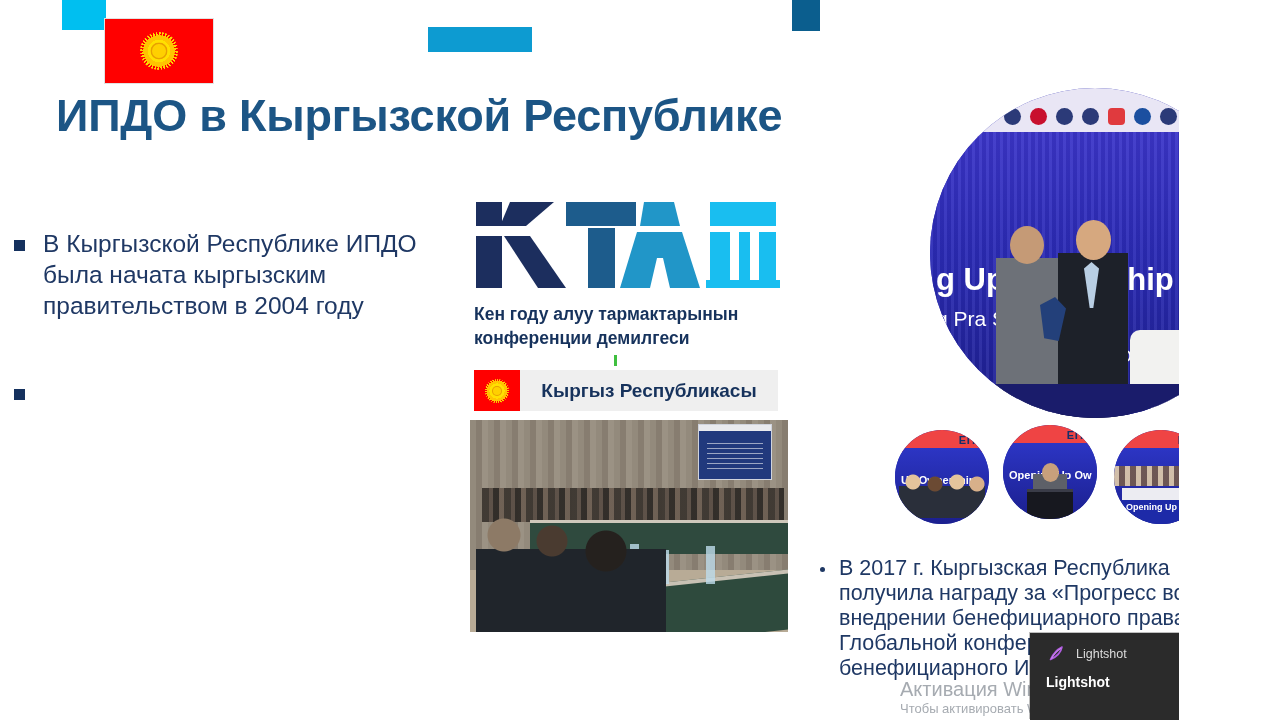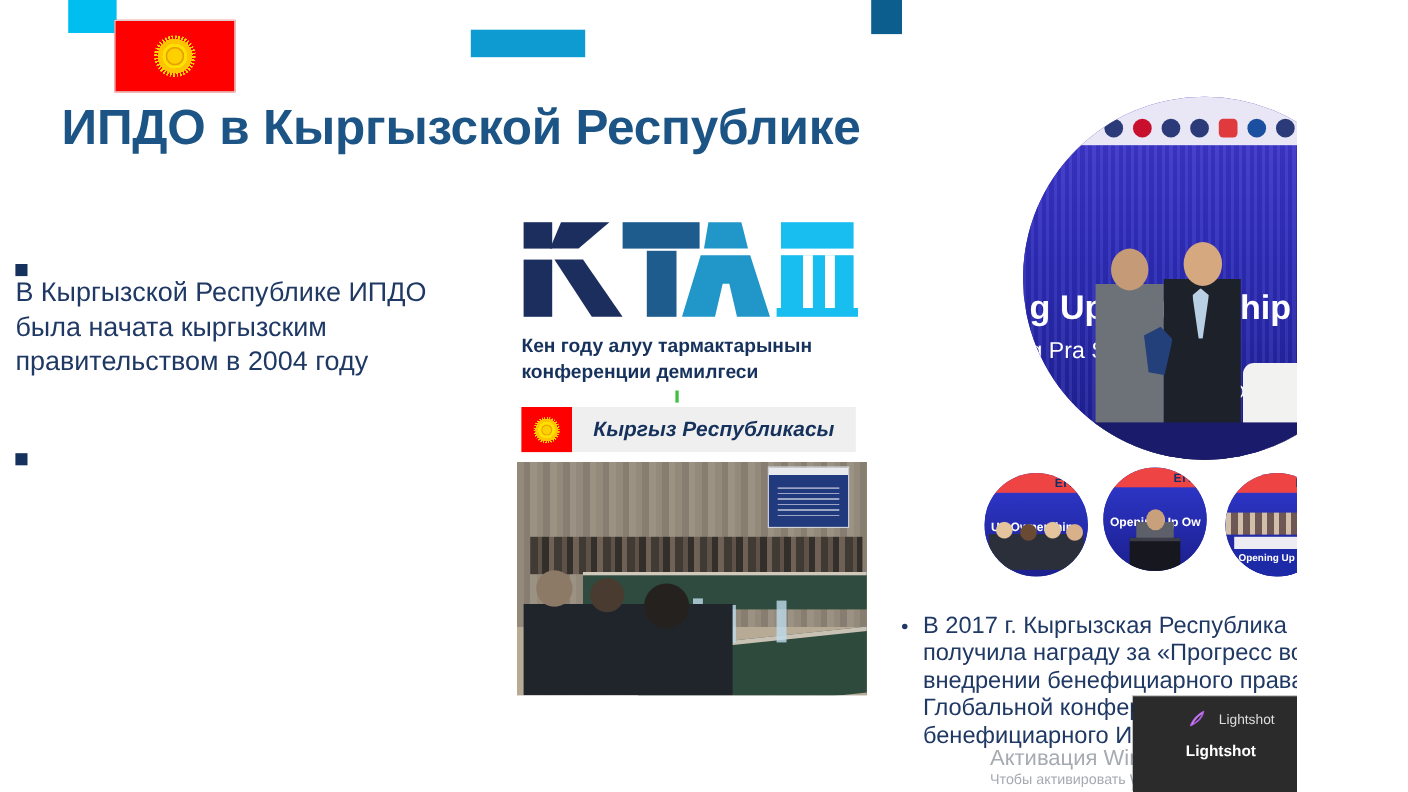--- a/index.html
+++ b/index.html
@@ -51,21 +51,21 @@
   #title {
     position: absolute; left: 56px; top: 90px;
     font-size: 45px; font-weight: bold;
     color: #1C5585; letter-spacing: -0.2px;
     white-space: nowrap;
   }
 
   
   .bul-list { position: absolute; left: 14px; width: 446px; }
   #bullets-main { top: 228px; }
-  .bul-item { display: flex; margin-bottom: 56px; flex-direction: column; }
+  .bul-item { display: flex; margin-bottom: 56px; }
   .bul-marker {
     width: 11px; height: 11px; background: #15315E;
     flex: 0 0 11px; margin-top: 12px; margin-right: 18px;
   }
   .bul-text {
     color: #1F3864; font-size: 24.5px; line-height: 31px;
     width: 400px;
   }
 
   
@@ -103,21 +103,21 @@
       repeating-conic-gradient(#FFD500 0 6deg, rgba(255,213,0,0) 6deg 12deg);
   }
   #ktad-badge .bflag .sun2::after {
     content: ""; position: absolute; left: 50%; top: 50%;
     transform: translate(-50%,-50%); width: 10px; height: 10px;
     border-radius: 50%; background: #FFD000;
     box-shadow: inset 0 0 0 1px #E8A000;
   }
   #ktad-badge .btext {
     flex: 1; display: flex; align-items: center; justify-content: center;
-    color: #16325C; font-size: 19px; font-weight: bold; font-style: italic;
+    color: #16325C; font-size: 19px; font-weight: bold;
   }
 
   
   #conf-photo {
     position: absolute; left: 470px; top: 420px;
     width: 318px; height: 212px;
     background: #7d7468;
     overflow: hidden;
   }
   #conf-photo .wall {
@@ -320,21 +320,20 @@
   #win-activate .wa-title { font-size: 20px; line-height: 22px; color: #a6abb1; }
   #win-activate .wa-sub   { font-size: 13px; line-height: 17px; color: #a6abb1; }
 
   
   #lightshot-toast {
     position: absolute; left: 1030px; top: 633px;
     width: 250px; height: 87px;
     background: #2b2b2b;
     box-shadow: -1px -1px 0 rgba(0,0,0,.25);
     color: #e8e8e8;
-    padding-left: 32px;
   }
   #lightshot-toast .ls-head {
     display: flex; align-items: center; gap: 11px;
     padding: 12px 0 0 18px;
   }
   #lightshot-toast .ls-head .feather {
     width: 17px; height: 17px; flex: 0 0 17px;
   }
   #lightshot-toast .ls-app { font-size: 12.5px; color: #dcdcdc; }
   #lightshot-toast .ls-title {

